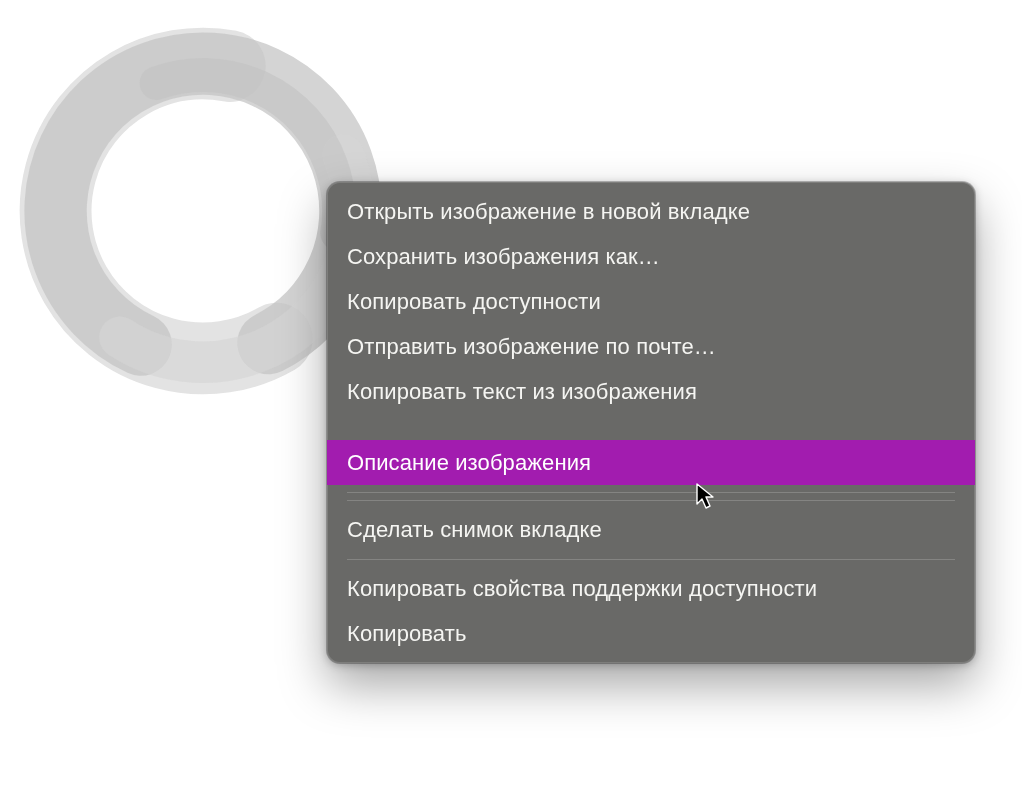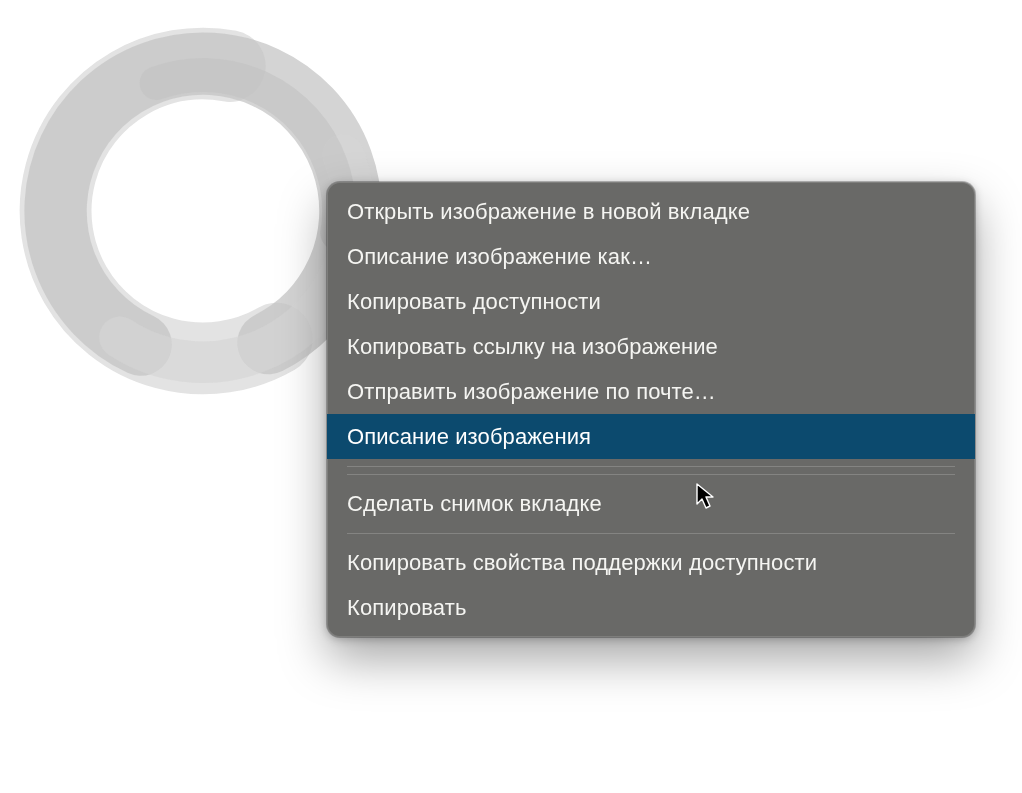--- a/index.html
+++ b/index.html
@@ -55,22 +55,23 @@
     height: 29px;
     padding: 9px 20px 7px 20px;
     font-size: 22px;
     line-height: 27px;
     letter-spacing: 0.1px;
     color: #f5f5f2;
     white-space: nowrap;
     cursor: default;
   }
   .menu-item.highlight {
-    background: #0c4a6e;
+    background: #a21caf;
     color: #ffffff;
+    margin-top: 26px;
   }
 
   .menu-separator {
     margin: 7px 20px 6px 20px;
     height: 1px;
     background: rgba(255,255,255,0.18);
   }
 
   
   .cursor {
@@ -111,35 +112,35 @@
     </svg>
   </div>
 
   <div class="context-menu">
 
     <div class="menu-item">
       <span>Открыть изображение в новой вкладке</span>
     </div>
 
     <div class="menu-item">
-      <span>Описание изображение как…</span>
+      <span>Сохранить изображения как…</span>
     </div>
 
     <div class="menu-item">
       <span>Копировать доступности</span>
     </div>
 
-    <div class="menu-item">
-      <span>Копировать ссылку на изображение</span>
-    </div>
 
     <div class="menu-item">
       <span>Отправить изображение по почте…</span>
     </div>
 
+    <div class="menu-item">
+      <span>Копировать текст из изображения</span>
+    </div>
 
     <div class="menu-item highlight">
       <span>Описание изображения</span>
     </div>
 
     <div class="menu-separator"></div>
 
 
     <div class="menu-separator"></div>
 

